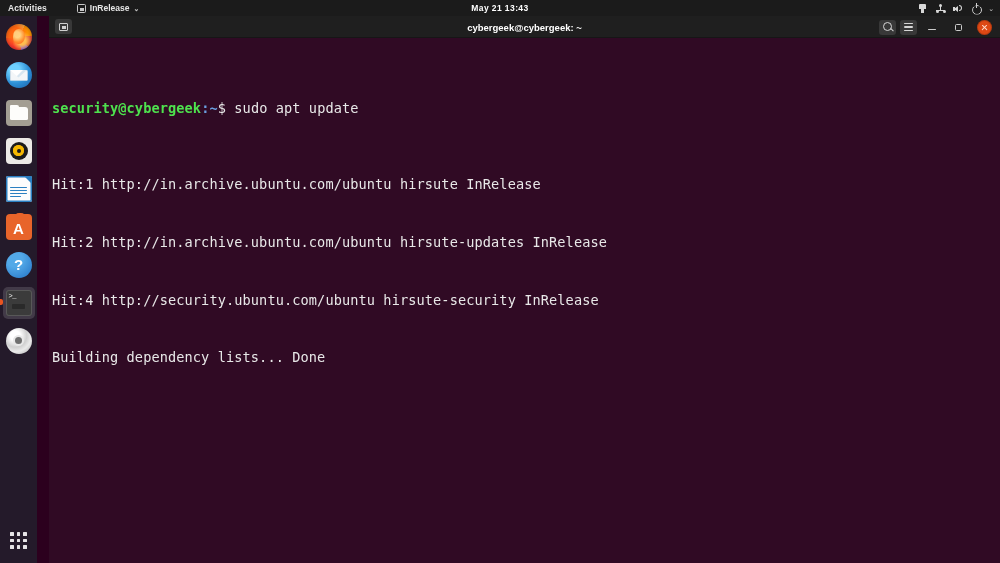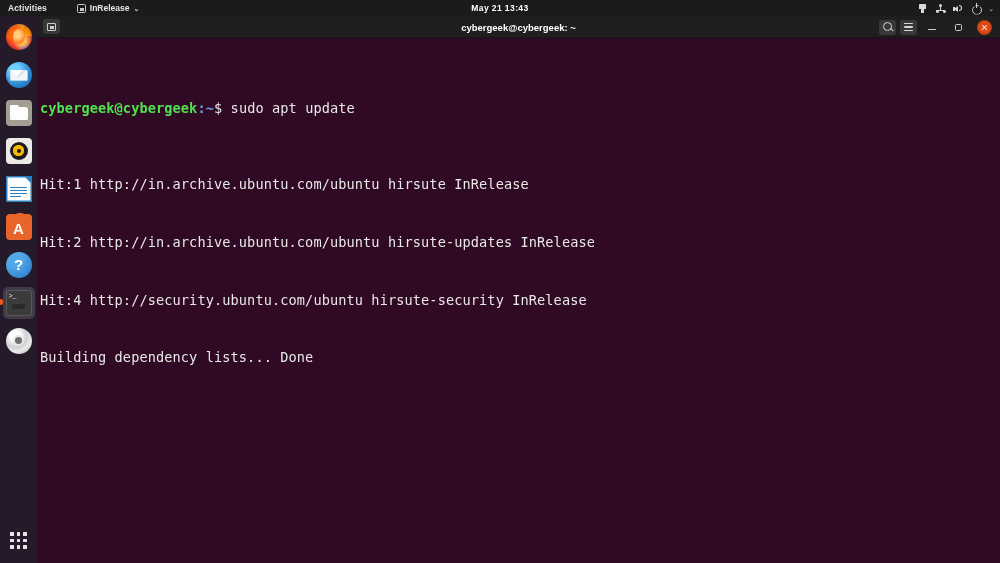--- a/index.html
+++ b/index.html
@@ -269,21 +269,21 @@
     display: grid; grid-template-columns: repeat(3, 1fr); grid-template-rows: repeat(3, 1fr);
     gap: 3px;
   }
   .grid9 i { background: #e7e4e7; border-radius: .5px; display: block; }
 
   
   #term-window {
     position: absolute; left: 37px; top: 16px;
     width: 963px; height: 547px;
     z-index: 20;
-    display: flex; flex-direction: column;
+    display: flex; flex-direction: column; padding-left: 12px;
   }
   #titlebar {
     position: relative;
     height: 22px; flex: 0 0 22px;
     background: #1f1f1f;
     border-bottom: 1px solid #161616;
     display: flex; align-items: center;
   }
   .tl-left { display: flex; align-items: center; padding-left: 6px; gap: 5px; }
   .tb-btn {
@@ -494,21 +494,21 @@
           <span class="close-btn">
             <span class="close-x"></span>
           </span>
         </span>
       </div>
     </div>
 
     <div id="term-body">
       <div id="term-text">
 
-        <span class="l"><span class="u">cybergeek@cybergeek</span><span class="p">:</span><span class="p">~</span><span class="d">$</span><span class="d"> </span><span class="d">sudo apt update</span></span>
+        <span class="l"><span class="u">security@cybergeek</span><span class="p">:</span><span class="p">~</span><span class="d">$</span><span class="d"> </span><span class="d">sudo apt update</span></span>
 
         <span class="l">Hit:1 http://in.archive.ubuntu.com/ubuntu hirsute InRelease</span>
         <span class="l">Hit:2 http://in.archive.ubuntu.com/ubuntu hirsute-updates InRelease</span>
         <span class="l">Hit:4 http://security.ubuntu.com/ubuntu hirsute-security InRelease</span>
         <span class="l">Building dependency lists... Done</span>
         
         
 
         
 

